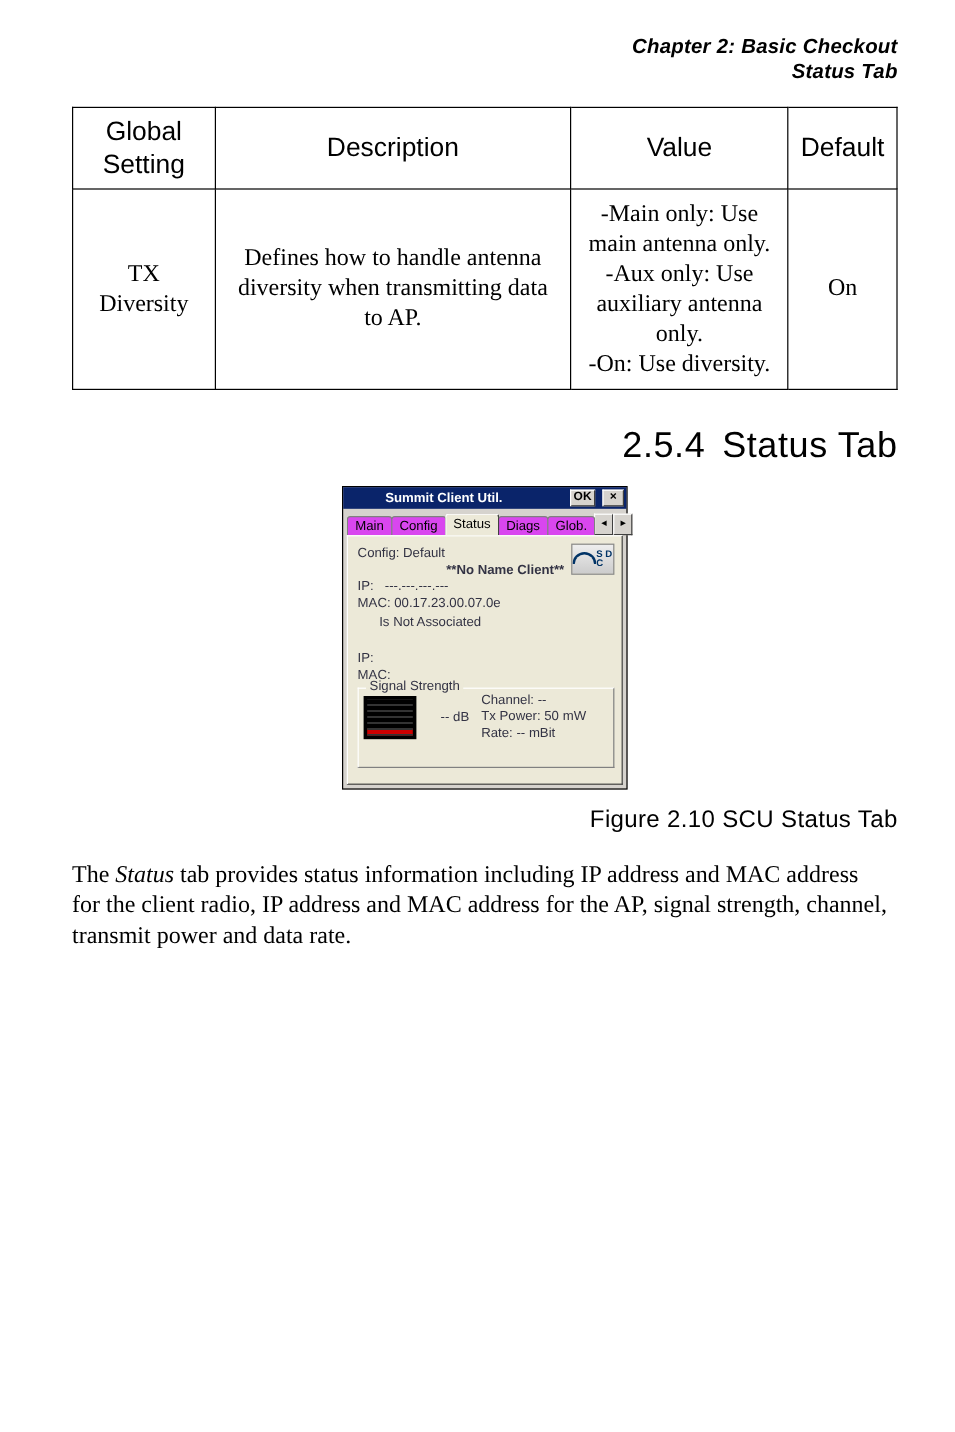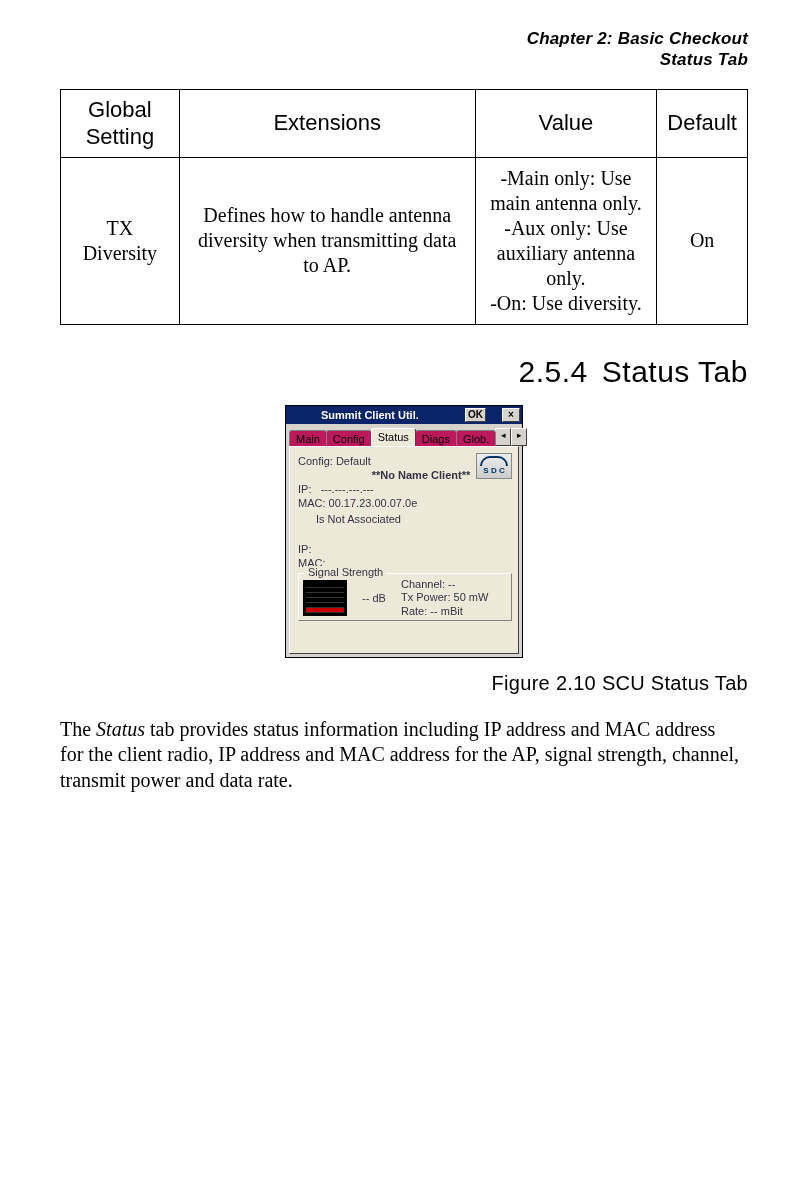--- a/index.html
+++ b/index.html
@@ -91,39 +91,39 @@
     background: #d6d3ce;
     color: #000;
     border: 1px solid #fff;
     border-right-color:#404040; border-bottom-color:#404040;
     height: 14px;
     min-width: 18px;
     font-size: 10px;
     font-weight: 700;
     line-height: 12px;
     text-align: center;
-    margin-left: 16px;
+    margin-left: 6px;
     padding: 0 2px;
     box-sizing: border-box;
   }
   .tabs-row {
     display: flex;
     align-items: flex-end;
     padding: 3px 3px 0 3px;
     gap: 0;
     height: 22px;
     box-sizing: border-box;
     position: relative;
   }
   .tab {
     border: 1px solid #808080;
     border-bottom: none;
     border-top-left-radius: 3px;
     border-top-right-radius: 3px;
-    background: #be185d;
+    background: #d946ef;
     padding: 2px 6px 2px 6px;
     font-size: 11px;
     margin-right: -1px;
     position: relative;
     top: 0;
     height: 16px;
     line-height: 12px;
     box-sizing: border-box;
   }
   .tab.active {
@@ -161,38 +161,38 @@
   }
   .sdc-logo {
     position: absolute;
     right: 6px; top: 6px;
     width: 34px; height: 24px;
     border: 1px solid #888;
     background: linear-gradient(#eee,#ccc);
     font-size: 8px;
     font-weight: 700;
     color: #003366;
-    display: flex; flex-direction: column; align-items: center; justify-content: center;
+    display: flex; flex-direction: row; align-items: center; justify-content: flex-end;
     line-height: 1;
   }
   .sdc-logo .arc {
     width: 24px; height: 8px;
     border: 2px solid #003366;
     border-bottom: none;
     border-radius: 14px 14px 0 0;
     margin-bottom: 1px;
   }
   .tab-panel .line { margin: 2px 0; font-size: 11px; color:#334; }
   .tab-panel .bold { font-weight: 700; }
   .tab-panel .center { text-align: center; padding-left: 32px; }
   .fieldset {
     border: 1px solid #808080;
     border-top-color:#fff; border-left-color:#fff;
     margin-top: 4px;
-    padding: 4px 4px 1px 4px;
+    padding: 4px 4px 20px 4px;
     position: relative;
   }
   .legend {
     position: absolute;
     top: -8px; left: 6px;
     background: #ece9d8;
     padding: 0 3px;
     font-size: 11px;
     color:#334;
   }
@@ -206,21 +206,21 @@
     box-sizing: border-box;
   }
   .sig-meter .bar {
     width: 100%; height: 6px;
     background: #c00;
   }
   .sig-meter .grid {
     position:absolute; inset:3px;
     background: repeating-linear-gradient(to bottom, transparent 0 4px, #333 4px 5px);
   }
-  .sig-db { font-size: 11px; color:#334; width: 34px; text-align:center;}
+  .sig-db { font-size: 11px; color:#334; width: 34px; text-align:right;}
   .sig-info { font-size: 11px; color:#334; line-height: 1.25;}
 
   .fig-caption {
     font-family: "Arial Narrow", "Helvetica Neue Condensed", Arial, sans-serif;
     font-size: 20px;
     text-align: right;
     margin: 6px 0 22px 0;
     letter-spacing: 0.3px;
   }
   .body-para {
@@ -259,21 +259,21 @@
 
   <div class="chapter-head">
     <span>Chapter 2: Basic Checkout</span>
     <span class="sub">Status Tab</span>
   </div>
 
   <table class="settings">
     <thead>
       <tr>
         <th>Global Setting</th>
-        <th>Extensions</th>
+        <th>Description</th>
         <th>Value</th>
         <th>Default</th>
       </tr>
     </thead>
     <tbody>
       <tr>
         <td>TX Diversity</td>
         <td>Defines how to handle antenna diversity when transmitting data to AP.</td>
         <td style="white-space:pre-line;">-Main only: Use main antenna only.
 -Aux only: Use auxiliary antenna only.

